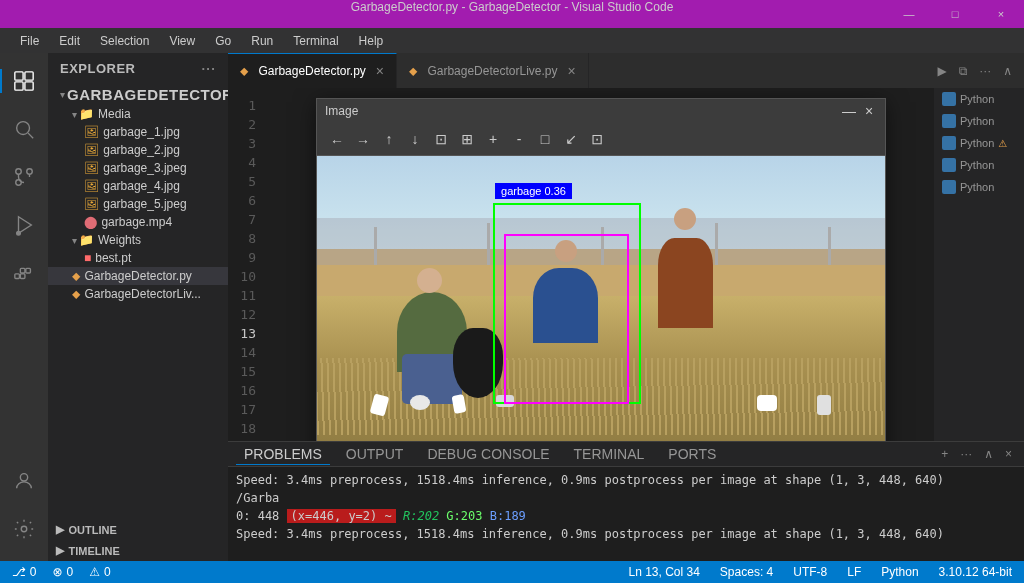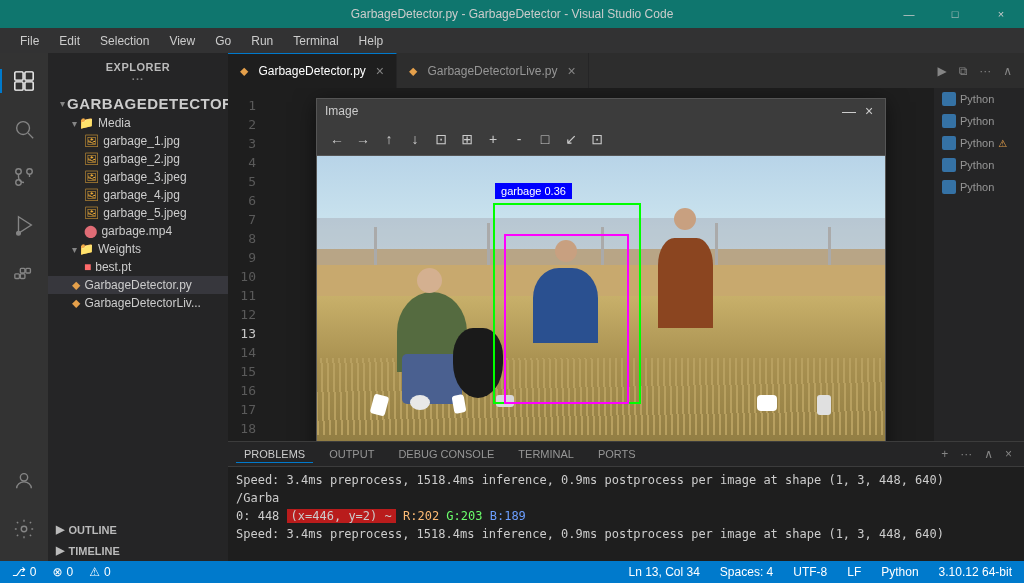--- a/index.html
+++ b/index.html
@@ -10,24 +10,23 @@
       font-size: 12px;
       width: 1024px;
       height: 583px;
       overflow: hidden;
       display: flex;
       flex-direction: column;
     }
 
     
     #title-bar {
-      background: #0f766e;
+      background: #a21caf;
       height: 28px;
       display: flex;
-      align-items: center;
       justify-content: center;
       font-size: 12px;
       color: #cccccc;
       position: relative;
       flex-shrink: 0;
     }
     #title-bar .window-controls {
       position: absolute;
       right: 0;
       top: 0;
@@ -113,28 +112,27 @@
     #sidebar {
       width: 180px;
       background: #252526;
       display: flex;
       flex-direction: column;
       flex-shrink: 0;
       overflow: hidden;
     }
     #sidebar-header {
       padding: 8px 12px;
-      font-size: 11px;
+      font-size: 13px;
       font-weight: bold;
       color: #bbbbbb;
       letter-spacing: 0.5px;
       display: flex;
       justify-content: space-between;
       align-items: center;
-      flex-direction: column;
     }
     #sidebar-header .header-actions {
       display: flex;
       gap: 4px;
       color: #858585;
     }
     .explorer-tree {
       flex: 1;
       overflow-y: auto;
       font-size: 12px;
@@ -376,21 +374,21 @@
     #bottom-panel-tabs {
       display: flex;
       align-items: center;
       height: 25px;
       background: #252526;
       padding: 0 8px;
       gap: 8px;
       border-bottom: 1px solid #3c3c3c;
     }
     .bottom-tab {
-      font-size: 11px;
+      font-size: 14px;
       color: #969696;
       padding: 2px 8px;
       cursor: pointer;
     }
     .bottom-tab.active {
       color: #cccccc;
       border-bottom: 1px solid #007acc;
     }
     .bottom-panel-actions {
       margin-left: auto;
@@ -401,21 +399,21 @@
     #terminal-content {
       flex: 1;
       padding: 4px 8px;
       font-family: 'Consolas', monospace;
       font-size: 12px;
       overflow: hidden;
       color: #cccccc;
     }
     .terminal-line { line-height: 18px; }
     .terminal-green { color: #4ec9b0; }
-    .rgb-r { color: #fdba74; }
+    .rgb-r { color: #22c55e; font-style: italic; }
     .rgb-g { color: #6bff6b; }
     .rgb-b { color: #6b9eff; }
 
     
     #status-bar {
       height: 22px;
       background: #007acc;
       display: flex;
       align-items: center;
       padding: 0 8px;

